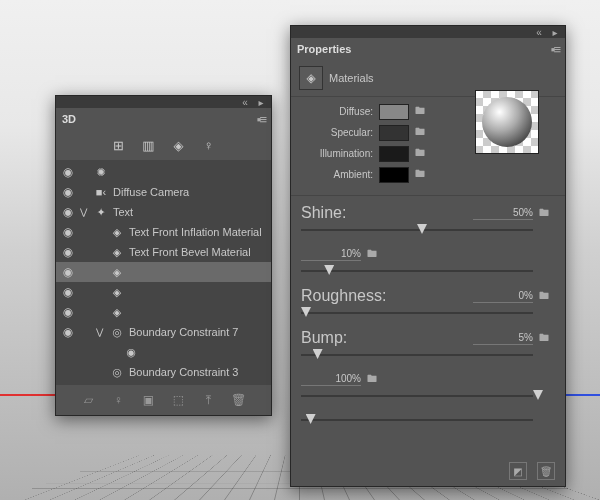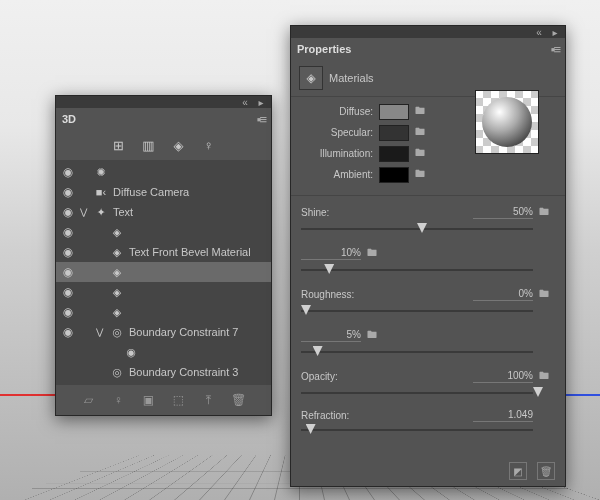--- a/index.html
+++ b/index.html
@@ -33,21 +33,21 @@
 .matrow{display:flex;align-items:center;padding:2px 8px;gap:6px}
 .matrow .ml{width:74px;text-align:right;font-size:10px}
 .matrow .swatch{width:28px;height:14px;border:1px solid #222}
 .sw-diff{background:#888}.sw-spec{background:#333}.sw-illum{background:#1a1a1a}.sw-amb{background:#000}
 .fold{width:14px;font-size:10px;color:#aaa}
 .preview{position:absolute;right:26px;top:64px;width:62px;height:62px;background:repeating-conic-gradient(#ccc 0% 25%,#fff 0% 50%) 50%/16px 16px;border:1px solid #222;display:flex;align-items:center;justify-content:center}
 .sphere{width:50px;height:50px;border-radius:50%;background:radial-gradient(circle at 35% 30%,#fff,#aaa 40%,#444 80%,#111)}
 hr.div{border:none;border-top:1px solid #454545;margin:6px 0}
 .sliderrow{padding:2px 10px 8px 10px}
 .sliderrow .top{display:flex;align-items:center}
-.sliderrow .sl{flex:1;font-size:10px}
+.sliderrow .sl{flex:1;font-size:16px}
 .sliderrow .sv{width:60px;text-align:right;font-size:10px;border-bottom:1px solid #777;padding-bottom:1px}
 .sliderrow .fold{width:22px;text-align:center}
 .track{position:relative;height:12px;margin-top:2px;margin-right:22px}
 .track .line{position:absolute;left:0;right:0;top:5px;height:2px;background:#3a3a3a}
 .thumb{position:absolute;top:0;width:10px;height:10px;background:#d0d0d0;clip-path:polygon(50% 100%,0 0,100% 0)}
 .prop-foot{position:absolute;bottom:6px;right:10px;display:flex;gap:10px}
 .prop-foot .ic{width:16px;height:16px;border:1px solid #777;display:flex;align-items:center;justify-content:center;font-size:10px;color:#aaa}
 </style>
 </head>
 <body>
@@ -88,20 +88,21 @@
           <span class="eye">◉</span>
           <span class="arrow">⋁</span>
           <span class="ico">✦</span>
           <span class="lbl">Text</span>
         </div>
         <div class="row">
           <span class="eye">◉</span>
           <span class="ind l1"></span>
           <span class="arrow"></span>
           <span class="ico">◈</span>
+          <span class="lbl">Text Front Inflation Material</span>
         </div>
         <div class="row">
           <span class="eye">◉</span>
           <span class="ind l1"></span>
           <span class="arrow"></span>
           <span class="ico">◈</span>
           <span class="lbl">Text Front Bevel Material</span>
         </div>
         <div class="row selected">
           <span class="eye">◉</span>
@@ -219,45 +220,40 @@
             <span class="sv">0%</span>
             <span class="fold">🖿</span>
           </div>
           <div class="track">
             <div class="line"></div>
             <div class="thumb" style="left:0%"></div>
           </div>
         </div>
         <div class="sliderrow">
           <div class="top">
+            <span class="sl">Bump:</span>
             <span class="sv">5%</span>
             <span class="fold">🖿</span>
           </div>
           <div class="track">
             <div class="line"></div>
             <div class="thumb" style="left:5%"></div>
           </div>
         </div>
         <div class="sliderrow">
           <div class="top">
-            <span class="sl">Opacity:</span>
             <span class="sv">100%</span>
             <span class="fold">🖿</span>
           </div>
           <div class="track">
             <div class="line"></div>
             <div class="thumb" style="left:100%"></div>
           </div>
         </div>
         <div class="sliderrow">
-          <div class="top">
-            <span class="sl">Refraction:</span>
-            <span class="sv">1.049</span>
-            <span class="fold"></span>
-          </div>
           <div class="track">
             <div class="line"></div>
             <div class="thumb" style="left:2%"></div>
           </div>
         </div>
       </div>
     <div class="prop-foot">
       <span class="ic">◩</span>
       <span class="ic">🗑</span>
     </div>

